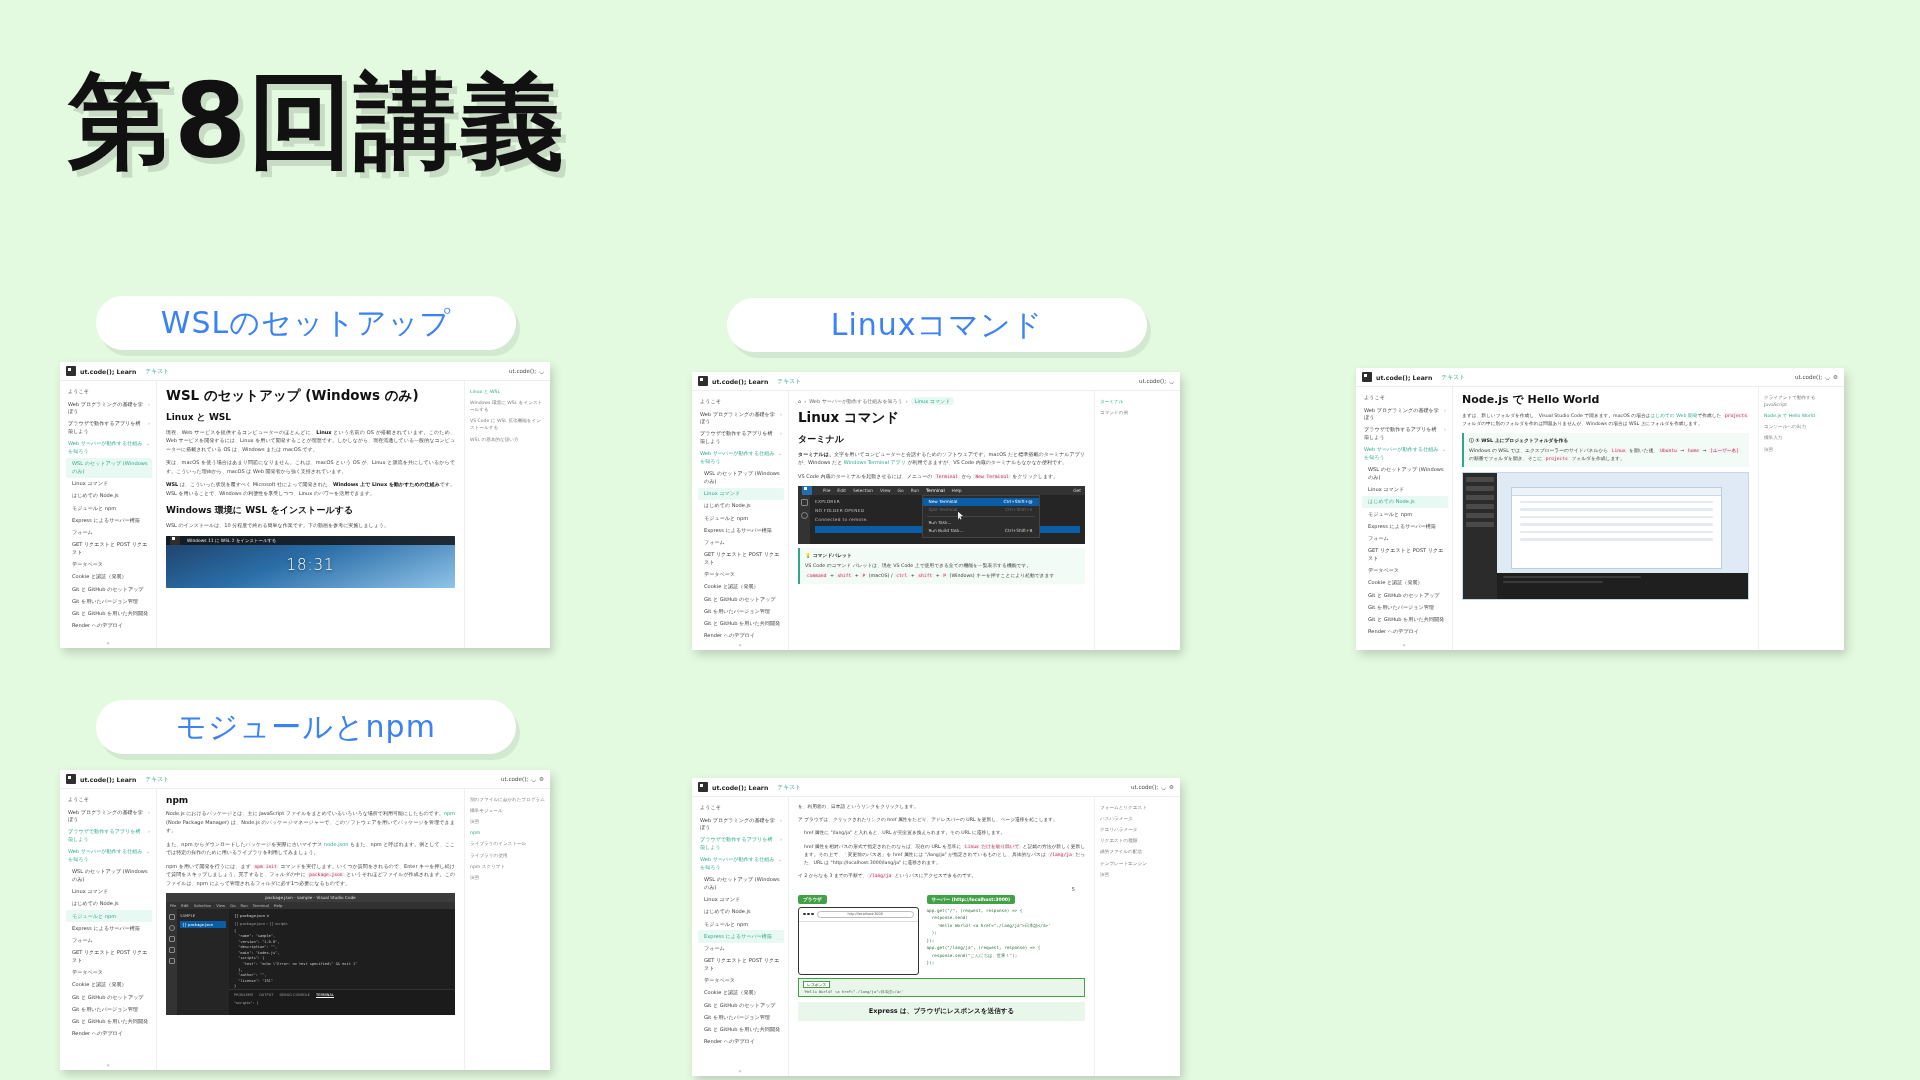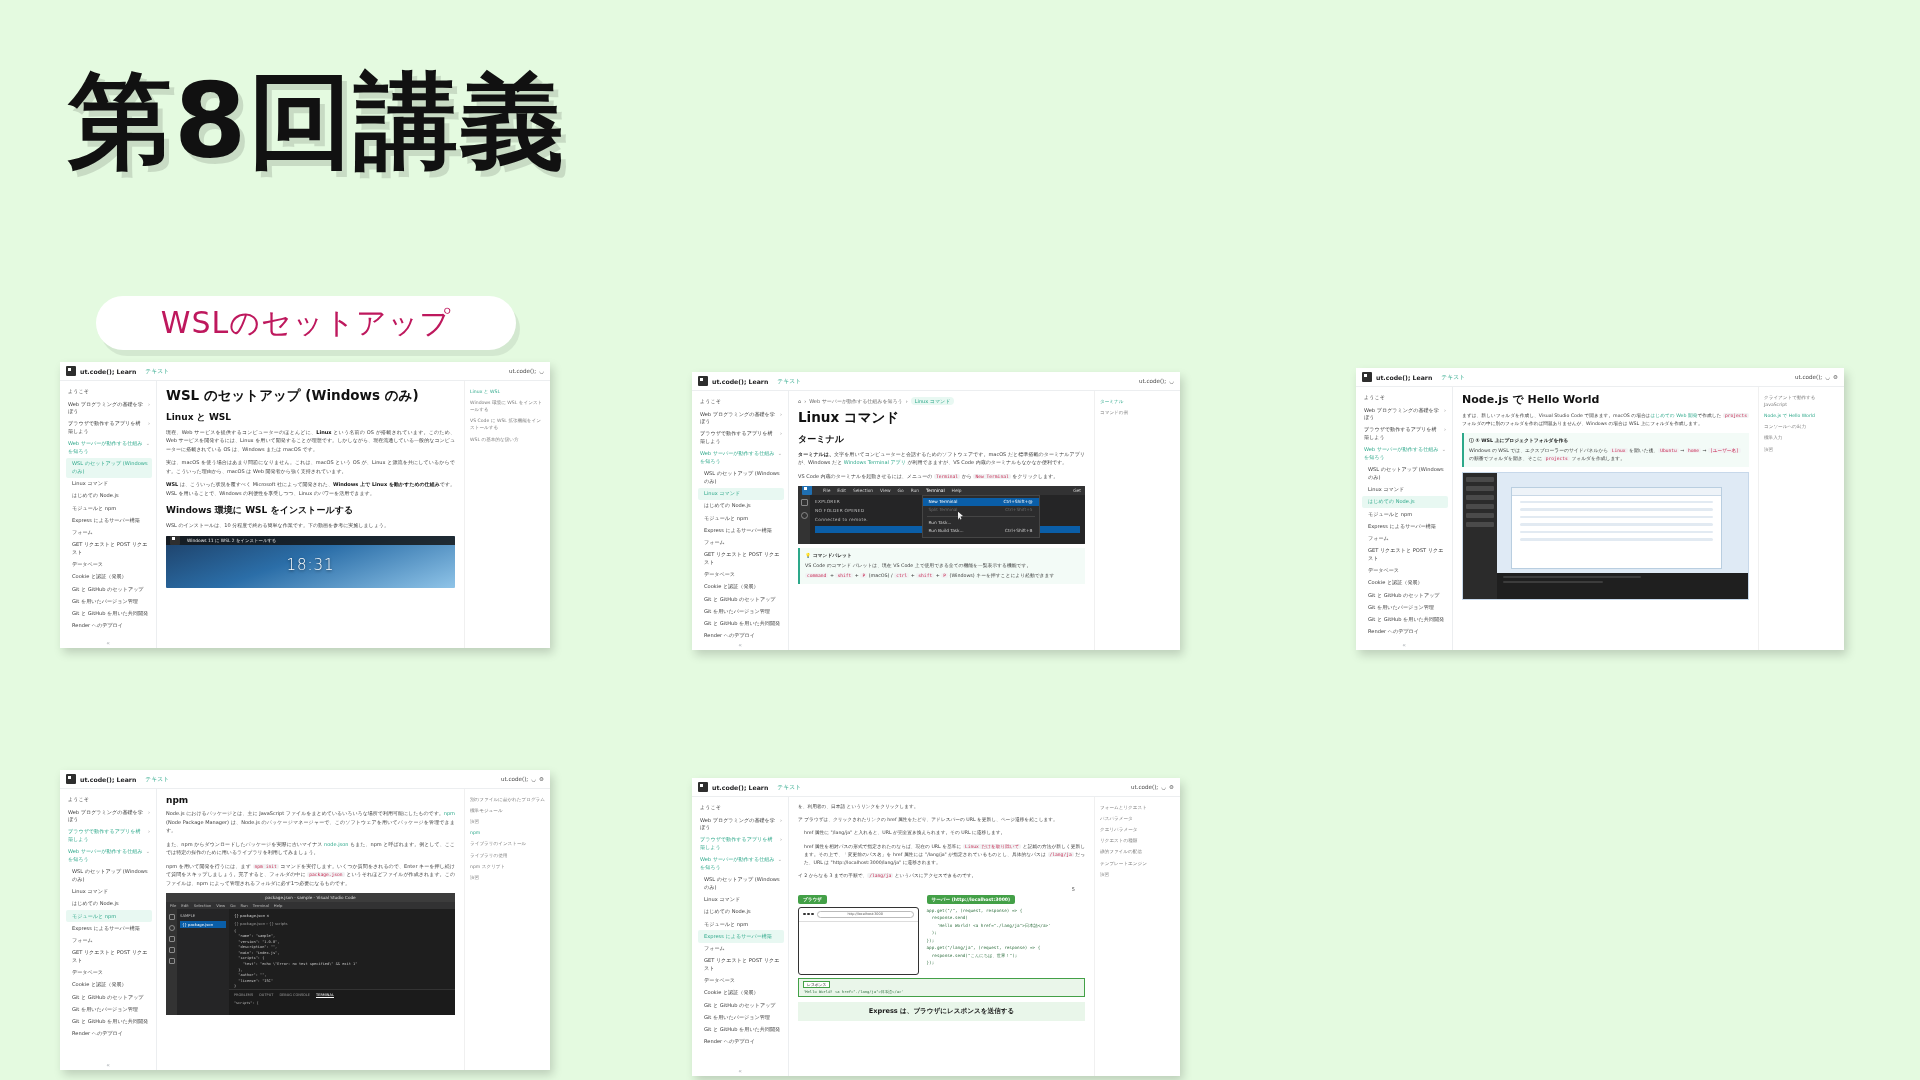--- a/index.html
+++ b/index.html
@@ -16,21 +16,21 @@
     font-size:104px; font-weight:700; color:#111; letter-spacing:2px;
     text-shadow:5px 6px 0 rgba(0,0,0,.12);
     line-height:1.15;
   }
 
   
   .pill{
     position:absolute;
     background:#fff; border-radius:999px;
     display:flex; align-items:center; justify-content:center;
-    font-size:30px; color:#be185d; letter-spacing:1px;
+    font-size:30px; color:#3b82f6; letter-spacing:1px;
     box-shadow:4px 6px 0 rgba(0,0,0,.07);
     height:54px;
   }
   .pill-1{ left:96px;  top:296px; width:420px; }
   .pill-2{ left:727px; top:298px; width:420px; }
   .pill-3{ left:1390px;top:300px; width:422px; }
   .pill-4{ left:96px;  top:700px; width:420px; }
   .pill-5{ left:727px; top:708px; width:400px; }
 
   
@@ -209,20 +209,22 @@
   .p-sm{ font-size:4.7px; line-height:1.75; }
 </style>
 </head>
 <body>
 
 <div class="page">
 
   <div class="main-title">第8回講義</div>
 
   <div class="pill pill-1">WSLのセットアップ</div>
+  <div class="pill pill-2">Linuxコマンド</div>
+  <div class="pill pill-4">モジュールとnpm</div>
 
   <div class="shot shot-1">
     <div class="topbar">
       <span class="logo-sq"></span>
       <span class="brand">ut.code(); Learn</span>
       <span class="topnav">テキスト</span>
       <span class="topright">
         <span>ut.code();</span>
         <span class="ext-ic">◡</span>
       </span>

